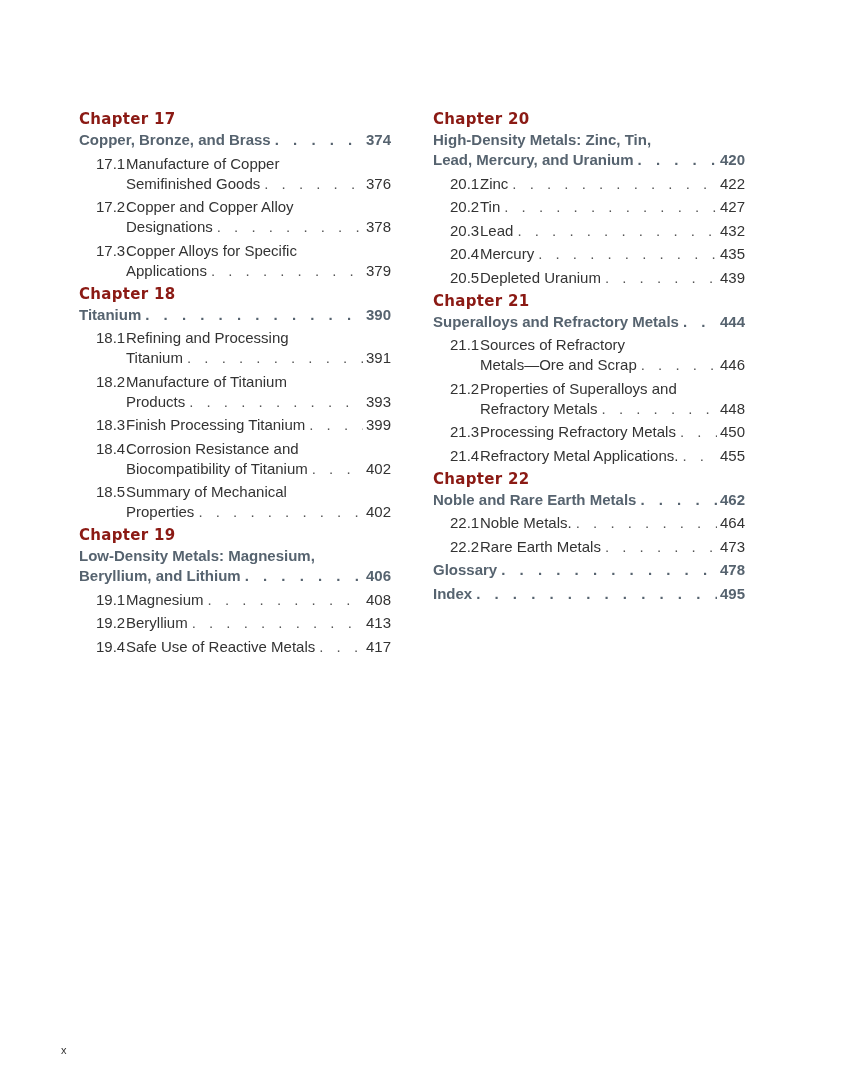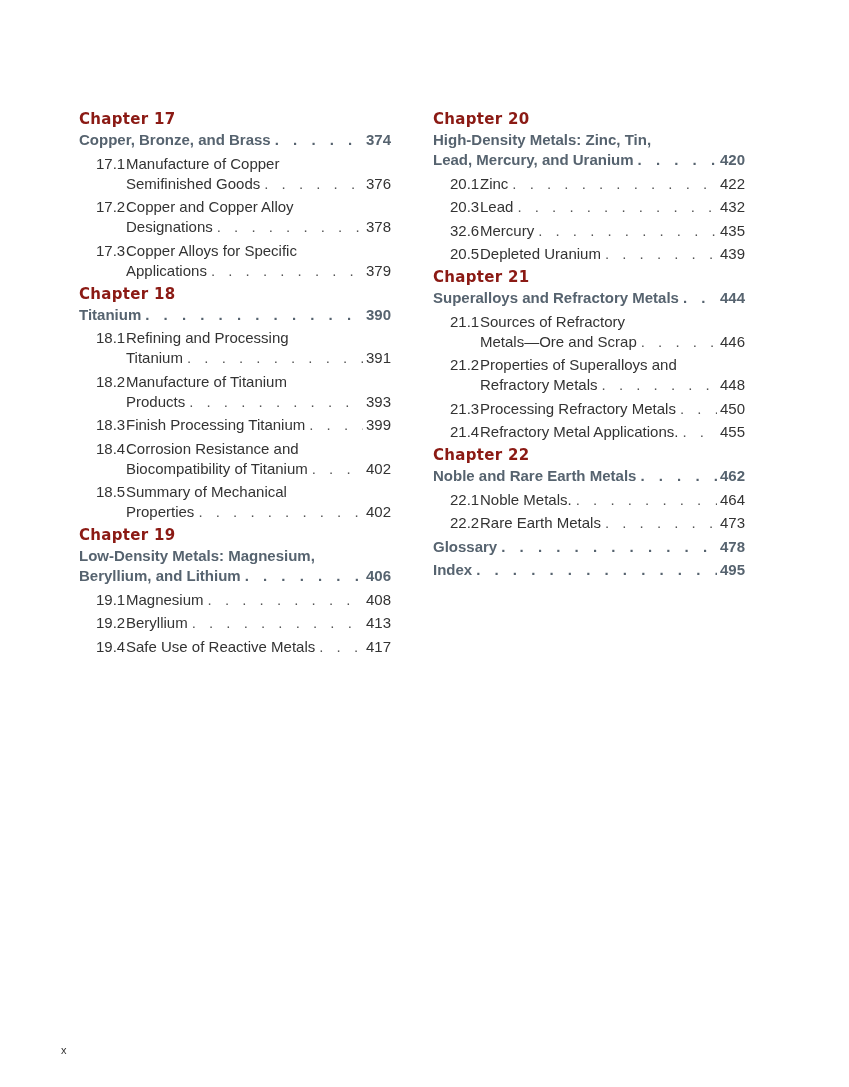--- a/index.html
+++ b/index.html
@@ -165,29 +165,37 @@
       <div class="section">
         <div class="row">
           <span class="num">20.1</span>
           <span class="txt">Zinc</span>
           <span class="leader"></span>
           <span class="pg">422</span>
         </div>
       </div>
       <div class="section">
         <div class="row">
+          <span class="num">20.2</span>
+          <span class="txt">Tin</span>
+          <span class="leader"></span>
+          <span class="pg">427</span>
+        </div>
+      </div>
+      <div class="section">
+        <div class="row">
           <span class="num">20.3</span>
           <span class="txt">Lead</span>
           <span class="leader"></span>
           <span class="pg">432</span>
         </div>
       </div>
       <div class="section">
         <div class="row">
-          <span class="num">32.6</span>
+          <span class="num">20.4</span>
           <span class="txt">Mercury</span>
           <span class="leader"></span>
           <span class="pg">435</span>
         </div>
       </div>
       <div class="section">
         <div class="row">
           <span class="num">20.5</span>
           <span class="txt">Depleted Uranium</span>
           <span class="leader"></span>

